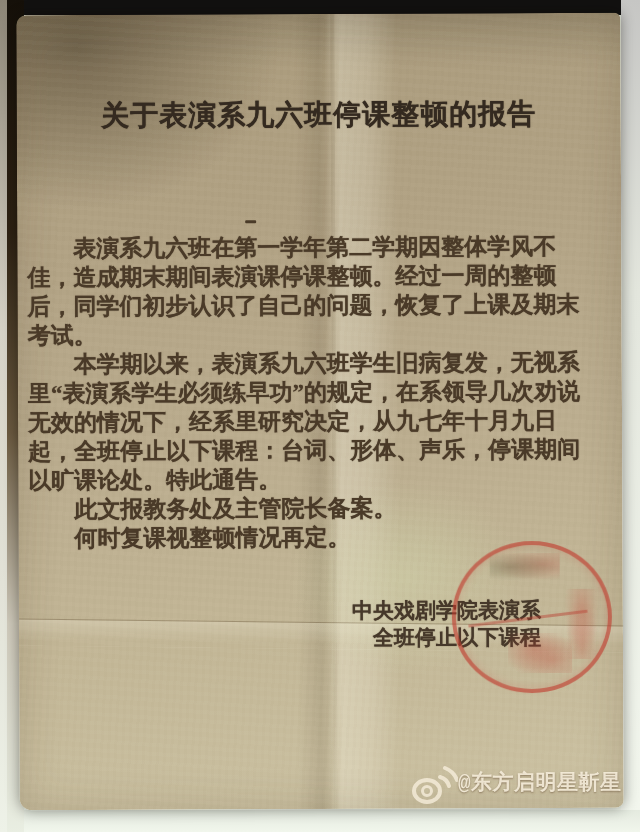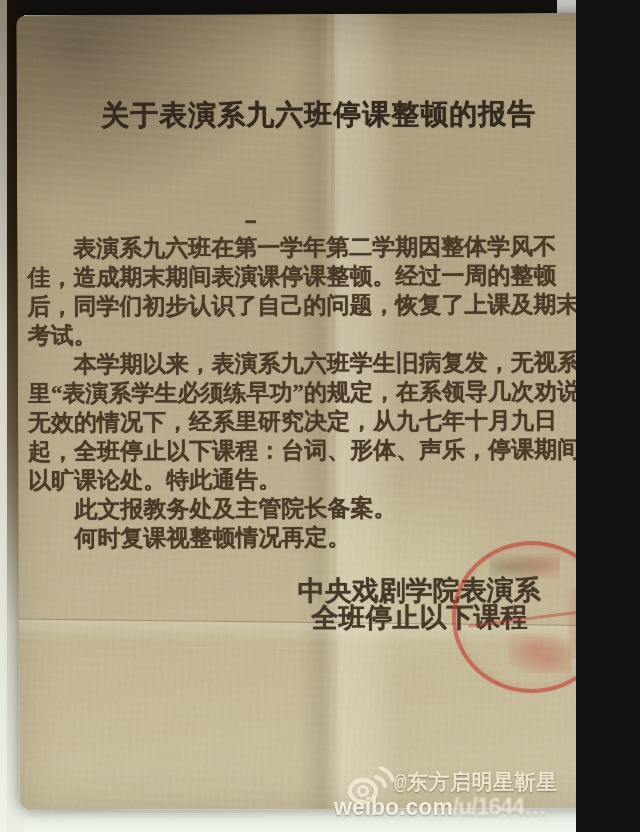--- a/index.html
+++ b/index.html
@@ -1,17 +1,17 @@
 <!DOCTYPE html>
 <html><head>
 <meta charset="utf-8">
 <style>
   html,body{margin:0;padding:0;background:#111;}
   .photo{
-    position:relative;width:576px;height:832px;overflow:hidden;
+    position:relative;width:640px;height:832px;overflow:hidden;
     background:linear-gradient(180deg,#e9efe3 0%,#eef4ea 100%);
     font-family:"Liberation Serif","DejaVu Serif",serif;
   }
   
   .bg-top{position:absolute;left:0;top:0;width:640px;height:15px;background:#121110;}
   .bg-left{position:absolute;left:0;top:0;width:24px;height:832px;
     background:linear-gradient(180deg,#151009 0%,#2e2213 28%,#6b5a40 52%,#cfcabb 75%,#e9eee2 100%);}
   .bg-left-edge{position:absolute;left:0;top:0;width:7px;height:832px;
     background:linear-gradient(180deg,#8c8576 0%,#d6d2c6 40%,#eef2e8 100%);}
   .bg-right{position:absolute;right:0;top:0;width:19px;height:832px;
@@ -46,22 +46,22 @@
   
   .doc-title{position:absolute;left:0;top:82px;width:100%;text-align:center;margin:0;
     font-size:28px;font-weight:700;letter-spacing:1px;color:#342a20;
     text-shadow:0 0 1px rgba(40,30,18,0.9);}
   .tiny-dash{position:absolute;left:228px;top:206px;width:11px;height:3px;
     background:#4a3b29;border-radius:1px;}
   .doc-body{position:absolute;left:10px;top:219px;width:560px;
     font-size:23px;line-height:29px;font-weight:700;color:#4a3a28;
     text-shadow:0 0 1px rgba(55,42,26,0.75);}
   .doc-body p{margin:0;text-indent:2em;}
-  .signature{position:absolute;right:82px;top:564px;text-align:center;
-    font-size:27px;line-height:27px;font-weight:700;color:#46382a;
+  .signature{position:absolute;right:82px;top:584px;text-align:right;
+    font-size:21px;line-height:27px;font-weight:700;color:#46382a;
     text-shadow:0 0 1px rgba(55,42,26,0.75);}
 
   
   .seal{position:absolute;left:433px;top:528px;width:152px;height:144px;border-radius:50%;
     border:4px solid rgba(192,56,44,0.62);
     box-shadow:inset 0 0 10px rgba(192,56,44,0.18);
     filter:blur(0.4px);}
   .seal .smudge1{position:absolute;left:34px;top:8px;width:70px;height:28px;
     background:radial-gradient(ellipse at 30% 50%, rgba(95,90,60,0.35), rgba(95,90,60,0) 70%),
                radial-gradient(ellipse at 75% 40%, rgba(180,70,55,0.30), rgba(180,70,55,0) 70%);}
@@ -124,15 +124,14 @@
   </div>
 
   <div class="watermark">
     <svg class="wm-logo" viewBox="0 0 48 44">
       <ellipse cx="17" cy="27" rx="13" ry="11" fill="none" stroke="rgba(248,240,222,0.9)" stroke-width="4"></ellipse>
       <circle cx="17" cy="27" r="4.5" fill="none" stroke="rgba(248,240,222,0.9)" stroke-width="3"></circle>
       <path d="M30 13 a 13 13 0 0 1 9 9" fill="none" stroke="rgba(248,240,222,0.9)" stroke-width="4" stroke-linecap="round"></path>
       <path d="M35 4 a 21 21 0 0 1 12 12" fill="none" stroke="rgba(248,240,222,0.9)" stroke-width="4" stroke-linecap="round"></path>
     </svg>
     <div class="wm-handle">@东方启明星靳星</div>
-    <div class="wm-url"><span>weibo.com</span><span class="tail">/u/1644…</span></div>
   </div>
 </div>
 
 </body></html>

